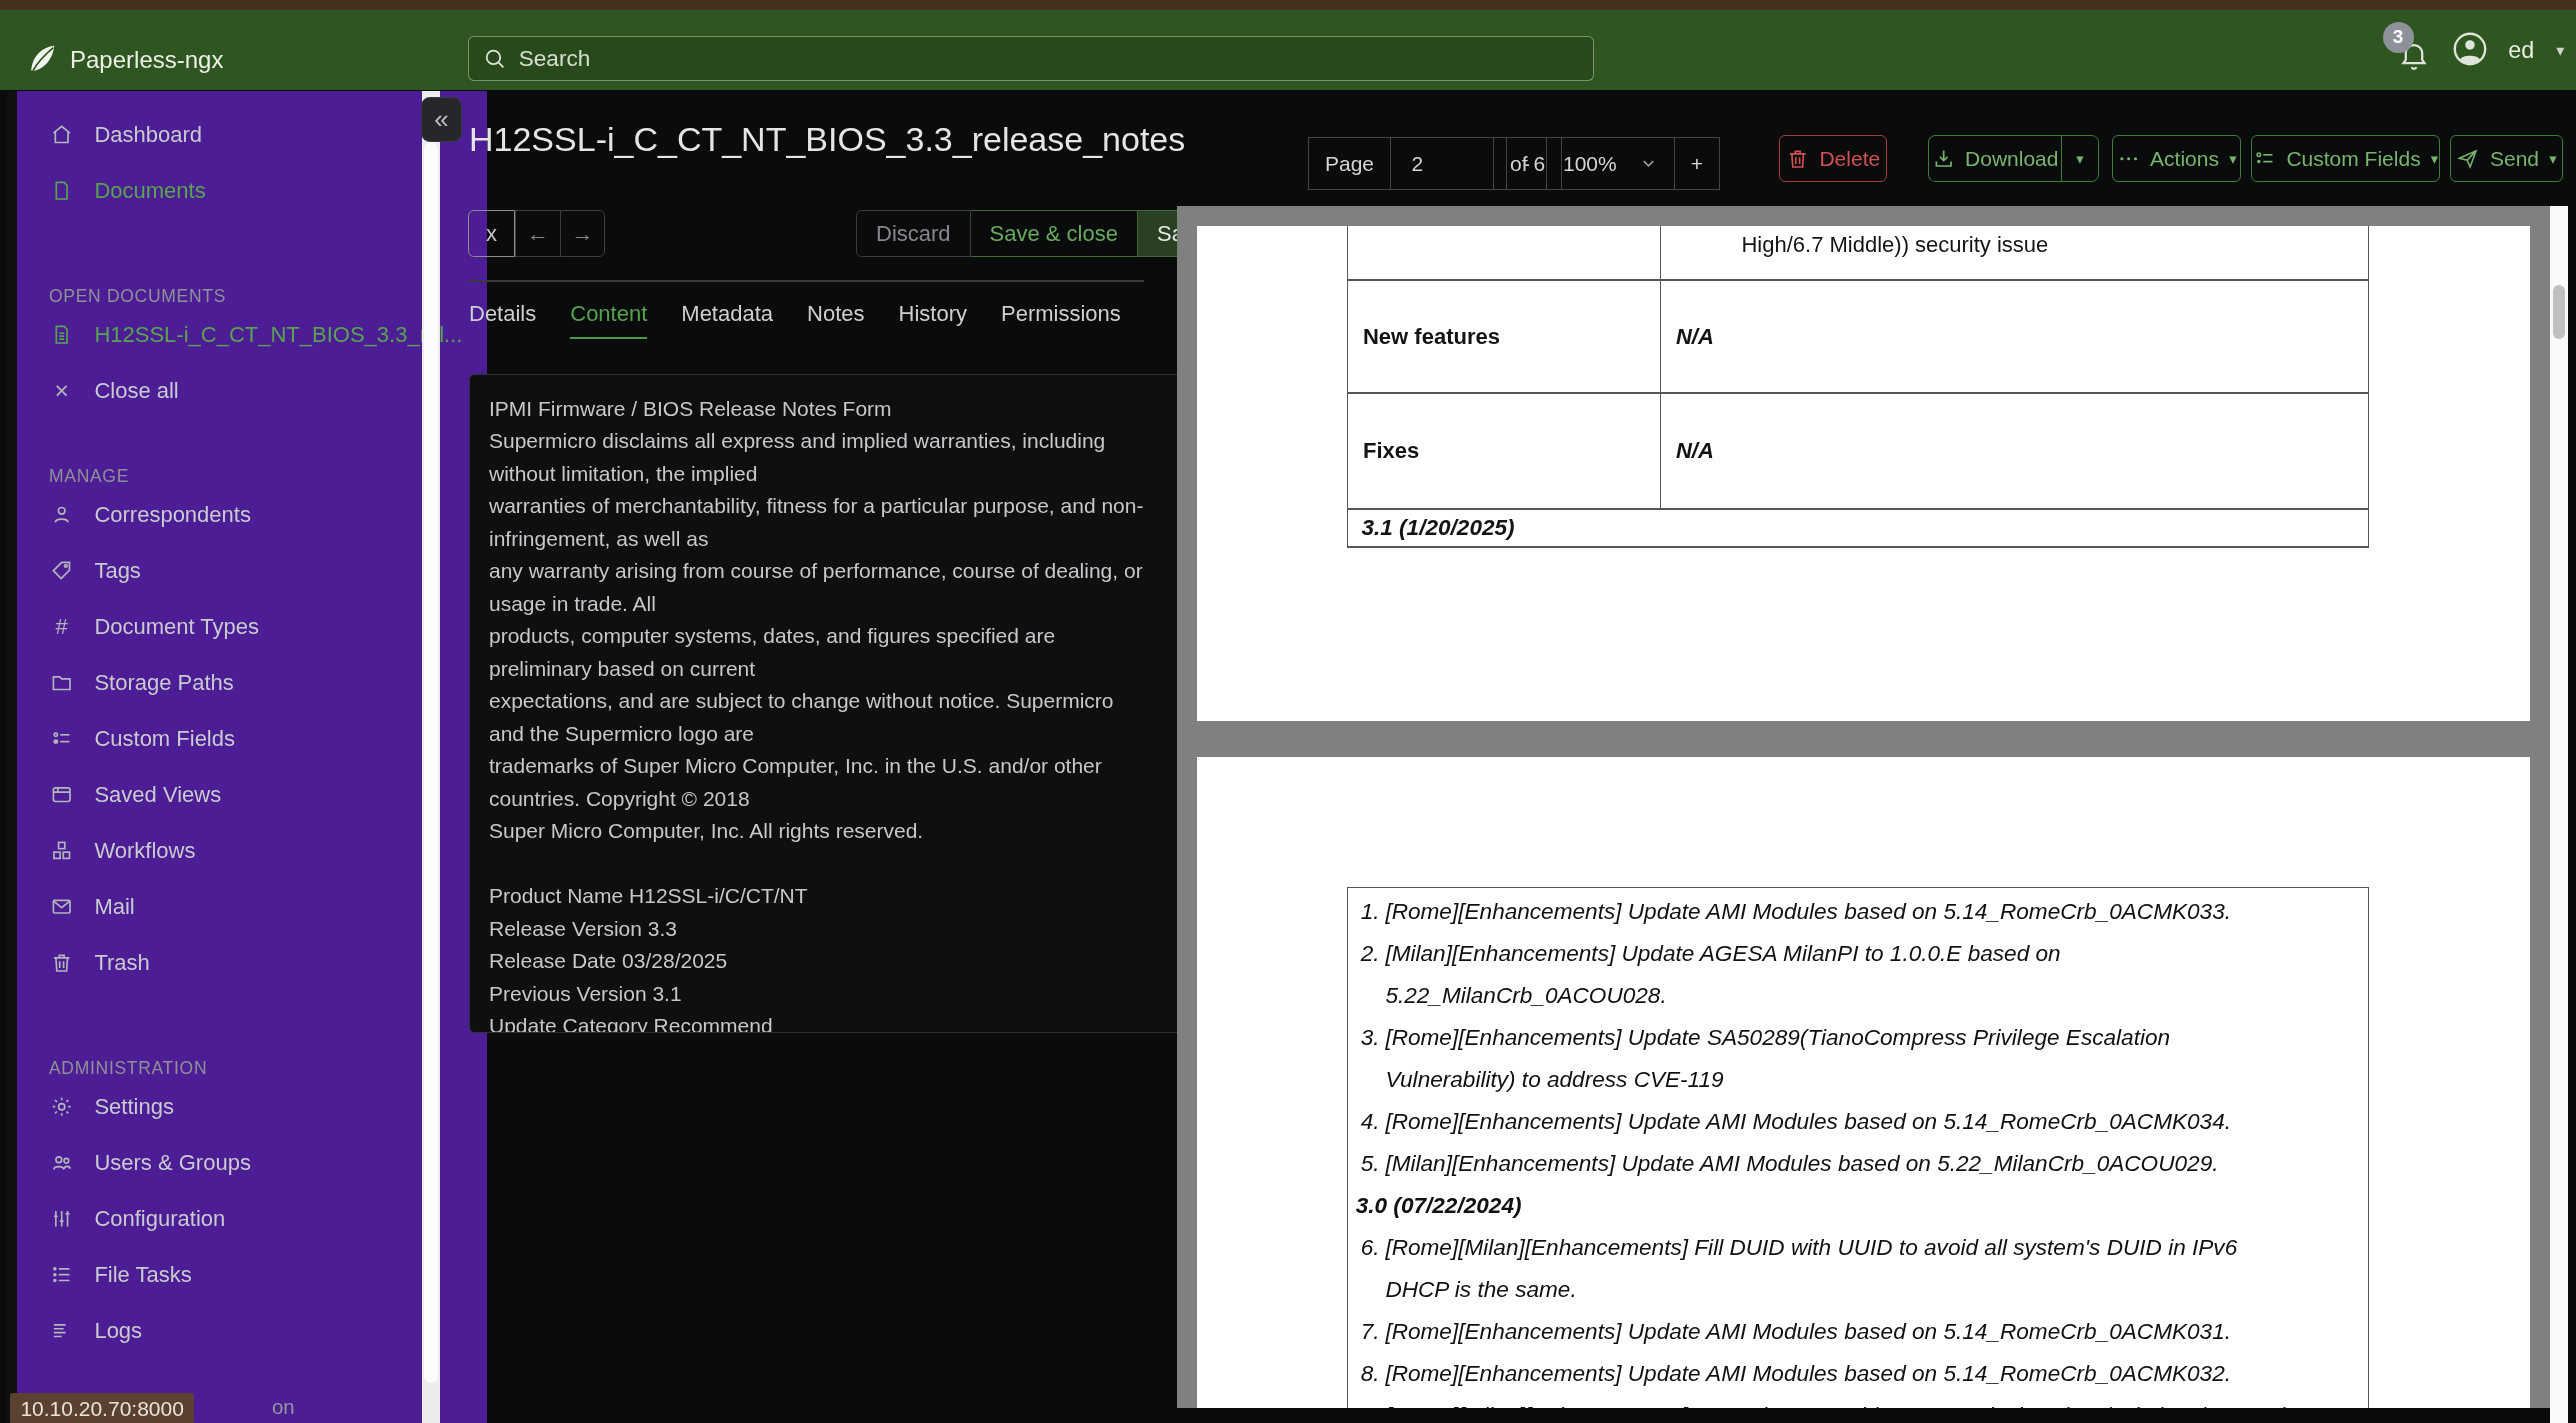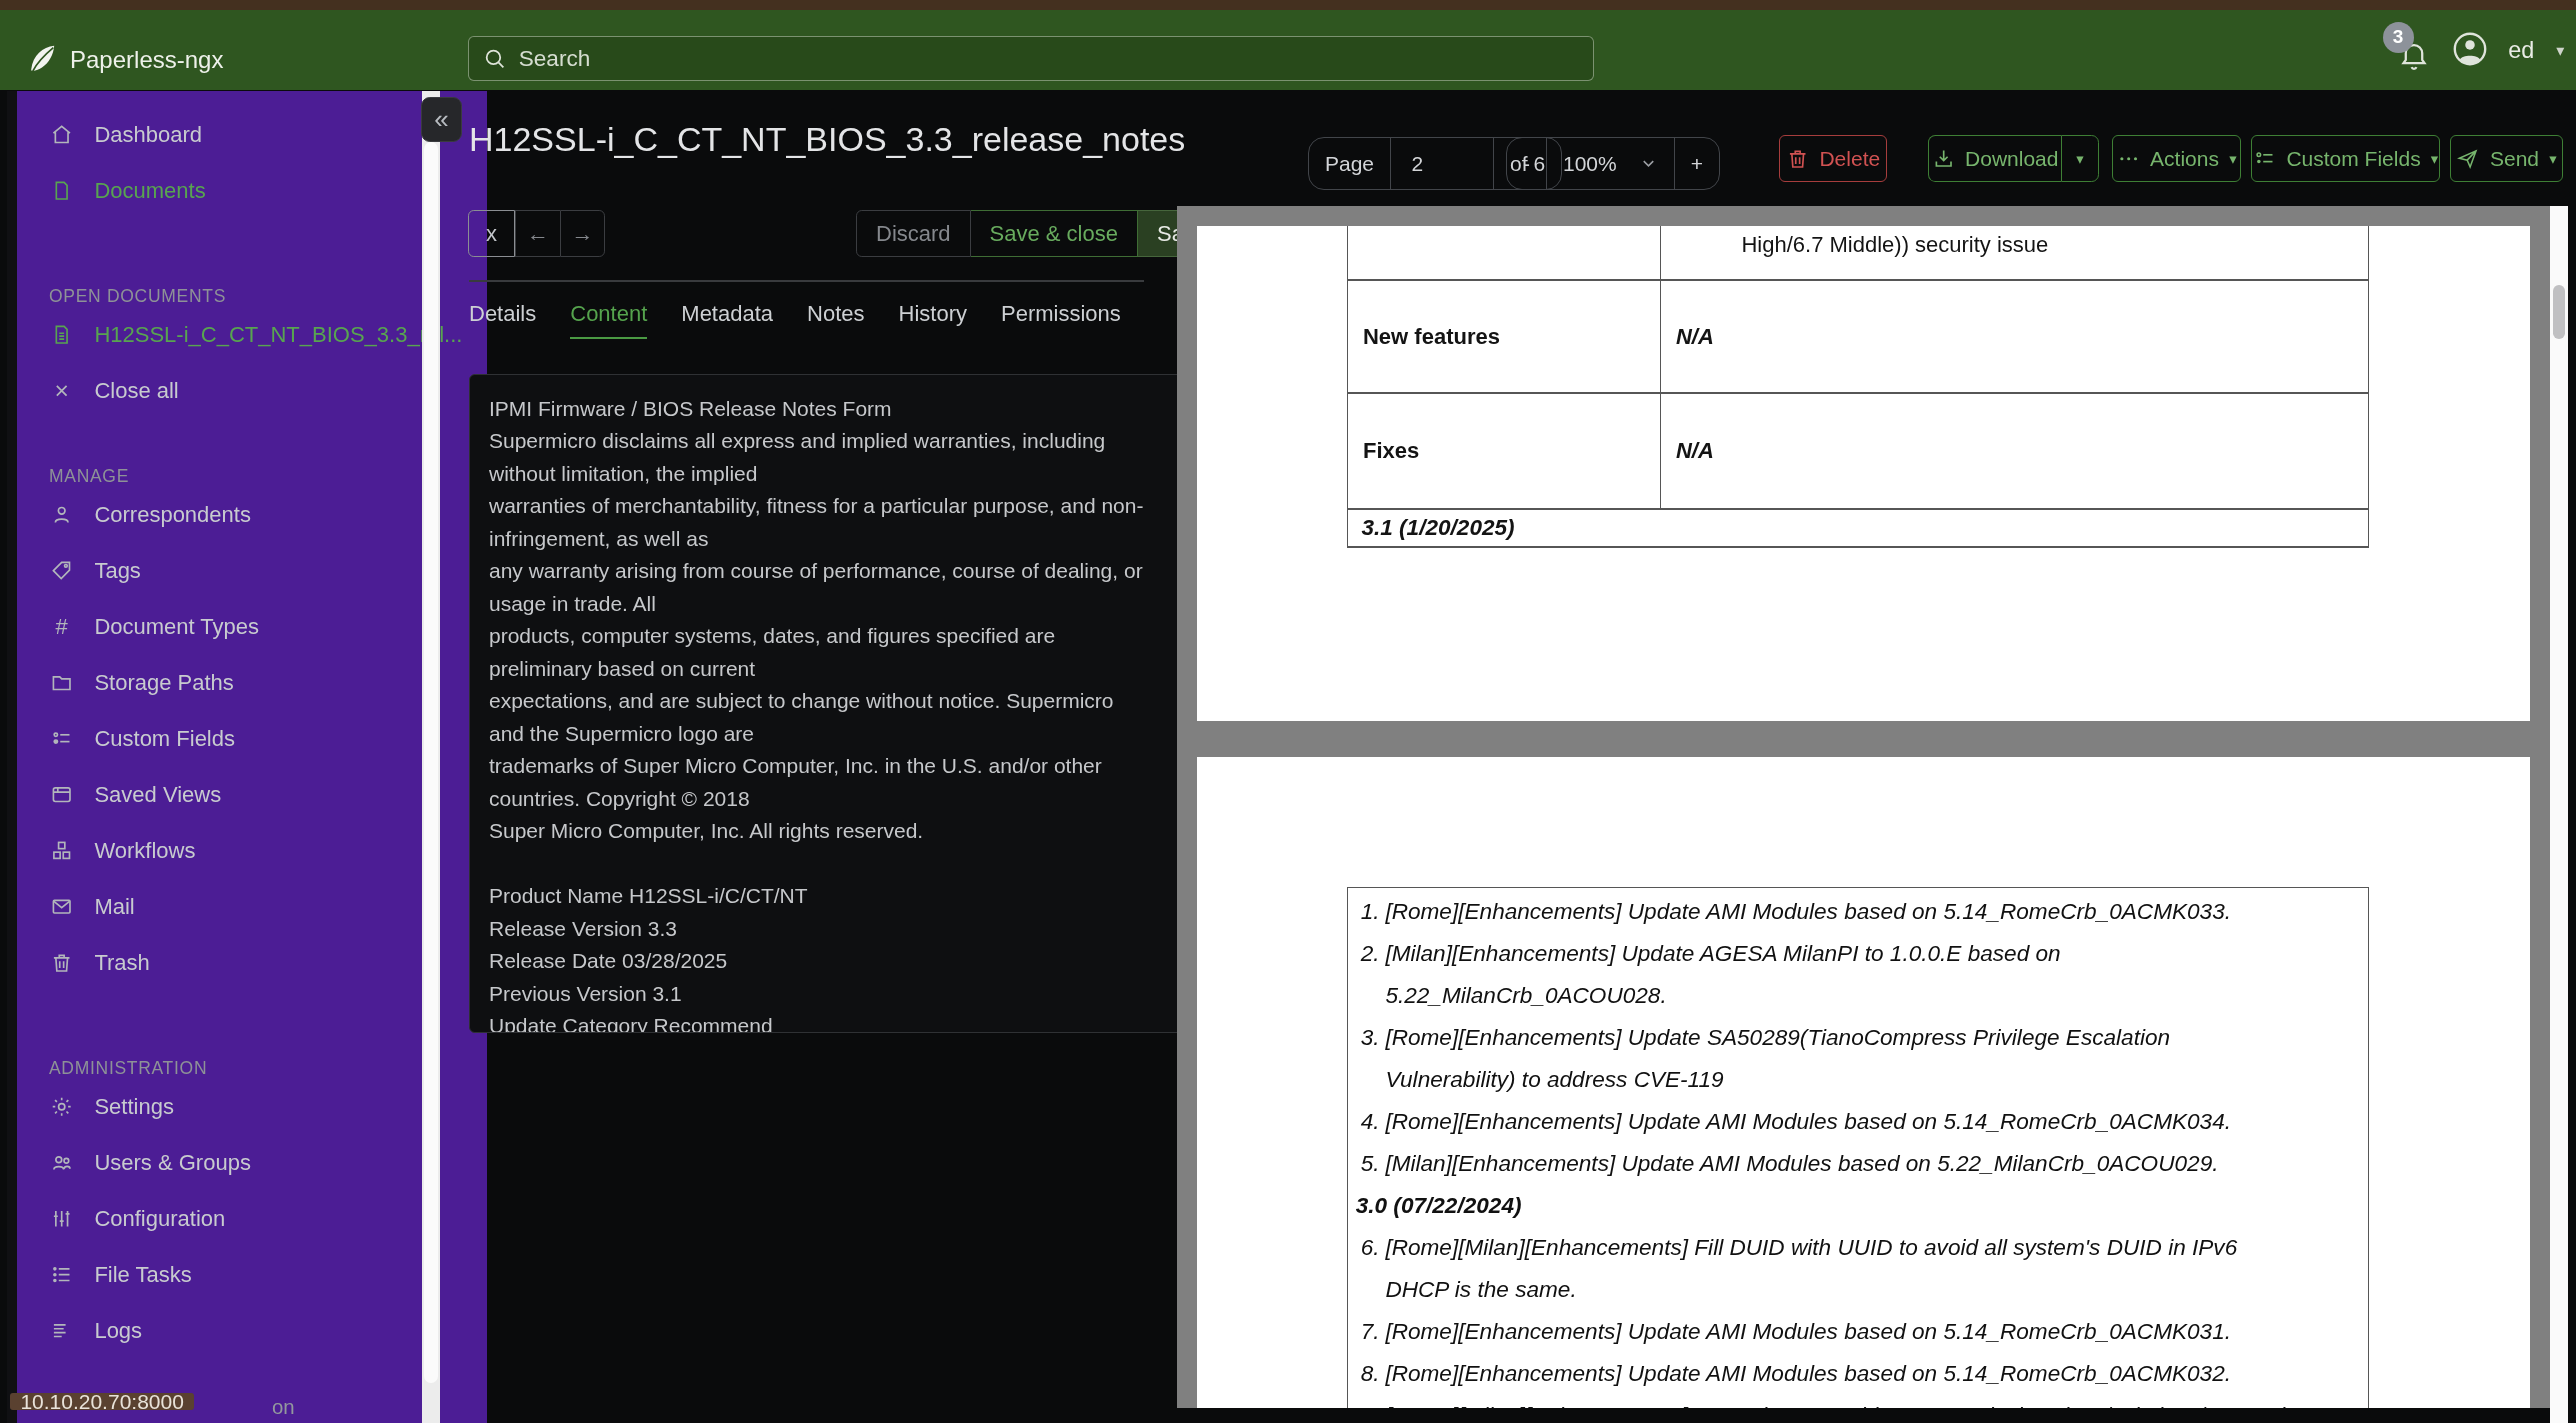--- a/index.html
+++ b/index.html
@@ -51,37 +51,37 @@
   .side-item .lbl { font-size:22px; color:#c8cbcf; }
   .side-item.active .lbl { color:#58a450; }
   .side-item.active .ic { color:#58a450; }
   .side-item .ic { color:#b2b6bb; }
   .hash-glyph { font-size:22px; color:#b2b6bb; }
   .side-section { font-size:17.5px; letter-spacing:0.7px; color:#8e9297; padding-left:32px;
     height:37px; display:flex; align-items:flex-end; }
   .mt-open { margin-top:51px; } .mt-manage { margin-top:31px; } .mt-admin { margin-top:51px; }
   .pad-top { height:16px; }
   #status-tip {
-    left:10.2px; top:1393px; height:17px; background:#5a4130; border-radius:2.9px;
+    left:10.2px; top:1393px; height:31px; background:#5a4130; border-radius:2.9px;
     color:#e9e3da; font-size:21px; display:flex; align-items:center; padding:0 10.2px; z-index:5;
   }
   #status-partial { left:272px; top:1396px; font-size:20.4px; color:#93989e; z-index:5; }
 
   
   #side-scroll { left:422px; top:91px; width:17.5px; height:1333px; background:#ececec; }
   #side-scroll .thumb { position:absolute; left:1.5px; top:51px; width:14.6px; height:1241px; background:#fbfbfb; border-radius:7.3px; }
   #collapse-btn {
     left:421px; top:97px; width:41px; height:45px; background:#26272a;
     border:0.7px solid #3a3b3f; border-radius:8.8px; color:#b8bcc1; font-size:26px;
     display:flex; align-items:center; justify-content:center; z-index:4; cursor:pointer;
   }
 
   
   #doc-title { left:469px; top:120px; font-size:34px; font-weight:500; color:#e4e5e7; }
-  .ctl-group { display:flex; height:53px; border:1.5px solid #42454a; border-radius:16px;
+  .ctl-group { display:flex; height:53px; border:1.5px solid #42454a; border-radius:0;
     overflow:hidden; align-items:stretch; color:#d3d5d8; font-size:21px; }
   .ctl-cell { display:flex; align-items:center; justify-content:center; padding:0 16px; }
   .ctl-cell + .ctl-cell { border-left:1.5px solid #42454a; }
   #page-group { left:1308px; top:137px; }
   #page-input { width:70px; background:transparent; border:none; outline:none; color:#d3d5d8;
     font-size:21px; font-family:inherit; text-align:left; padding-left:4.4px;}
   #zoom-group { left:1506px; top:137px; }
   .chev { width:19px; height:19px; margin-left:22px; color:#9a9da2; }
 
   .btn {

